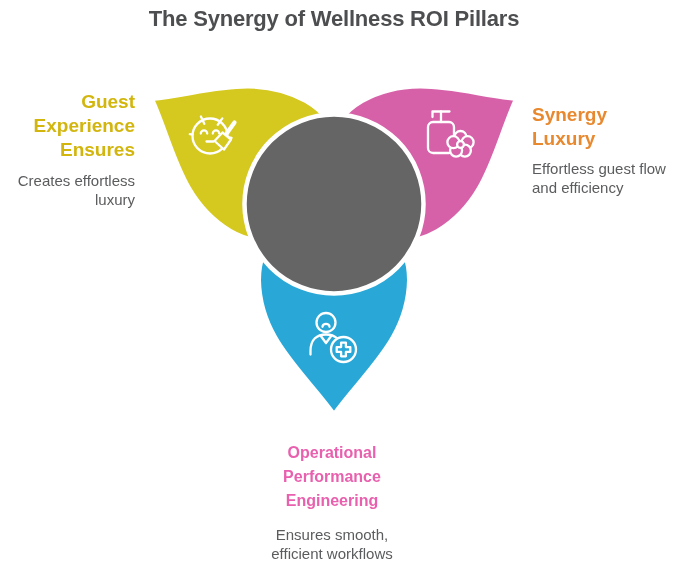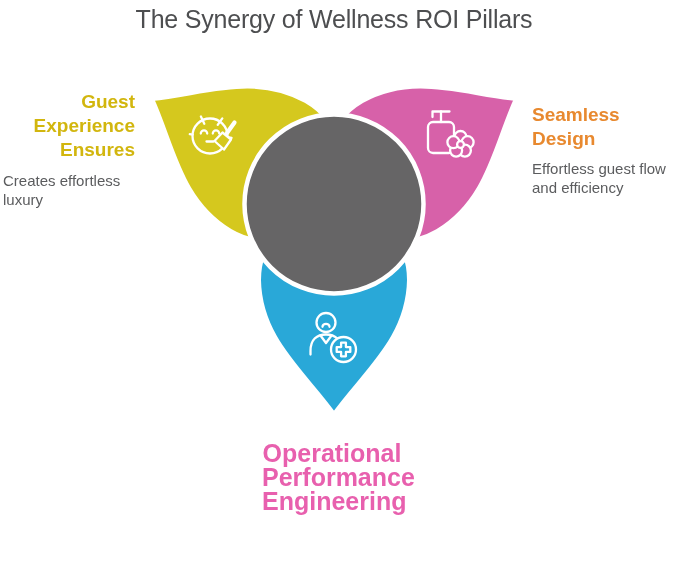--- a/index.html
+++ b/index.html
@@ -13,30 +13,30 @@
   #diagram-svg{position:absolute;left:0;top:0;}
   .petal{stroke:#ffffff;stroke-width:4;stroke-linejoin:round;}
   .icon-line{fill:none;stroke:#ffffff;stroke-width:2.3;stroke-linecap:round;stroke-linejoin:round;}
   .icon-thick{fill:none;stroke:#ffffff;stroke-width:4.2;stroke-linecap:round;}
   .icon-fill{stroke:#ffffff;stroke-width:2.3;stroke-linejoin:round;}
 
   .txt{position:absolute;white-space:normal;}
   .page-title{
     top:5px;left:0;width:668px;
     text-align:center;
-    font-size:25px;font-weight:normal;
+    font-size:22px;font-weight:bold;
     line-height:28px;letter-spacing:-0.2px;
   }
   .label{font-size:19px;font-weight:bold;line-height:24px;}
   .desc{font-size:15px;line-height:18.5px;}
   .label-left{top:90px;right:552px;width:112px;text-align:right;}
-  .desc-left{top:172px;right:552px;width:132px;}
+  .desc-left{top:172px;right:552px;width:132px;text-align:right;}
   .label-right{top:103px;left:532px;width:100px;text-align:left;}
   .desc-right{top:160px;left:532px;width:150px;text-align:left;}
-  .label-bottom{top:441px;left:262px;width:140px;text-align:center;font-size:25px;}
+  .label-bottom{top:441px;left:262px;width:140px;text-align:center;font-size:16px;}
   .desc-bottom{top:526px;left:262px;width:140px;text-align:center;}
   .center-label{
     top:180px;left:269px;width:130px;
     text-align:center;color:#ffffff;
     font-size:19px;font-weight:bold;line-height:27px;
   }
 </style>
 </head>
 <body>
 
@@ -94,19 +94,20 @@
       <circle class="icon-fill" cx="39.5" cy="41.5" r="12.5" stroke-width="2.4" fill="#29a8d8"></circle>
       <path class="icon-line" stroke-width="2" d="M 37.1,34.7 h 4.8 v 4.4 h 4.4 v 4.8 h -4.4 v 4.4 h -4.8 v -4.4 h -4.4 v -4.8 h 4.4 Z"></path>
     </g>
   </svg>
 
   <div class="txt page-title" style="color: rgb(77, 78, 80);">The Synergy of Wellness ROI Pillars</div>
 
   <div class="txt label label-left" style="color: rgb(210, 182, 14);">Guest Experience Ensures</div>
   <div class="txt desc desc-left" style="color: rgb(91, 92, 94);">Creates effortless luxury</div>
 
-  <div class="txt label label-right" style="color: rgb(232, 137, 47);">Seamless Design</div>
+  <div class="txt label label-right" style="color: rgb(232, 137, 47);">Synergy Luxury</div>
   <div class="txt desc desc-right" style="color: rgb(91, 92, 94);">Effortless guest flow and efficiency</div>
 
   <div class="txt label label-bottom" style="color: rgb(232, 96, 174);">Operational Performance Engineering</div>
+  <div class="txt desc desc-bottom" style="color: rgb(91, 92, 94);">Ensures smooth, efficient workflows</div>
 
 
 </div>
 
 </body></html>

